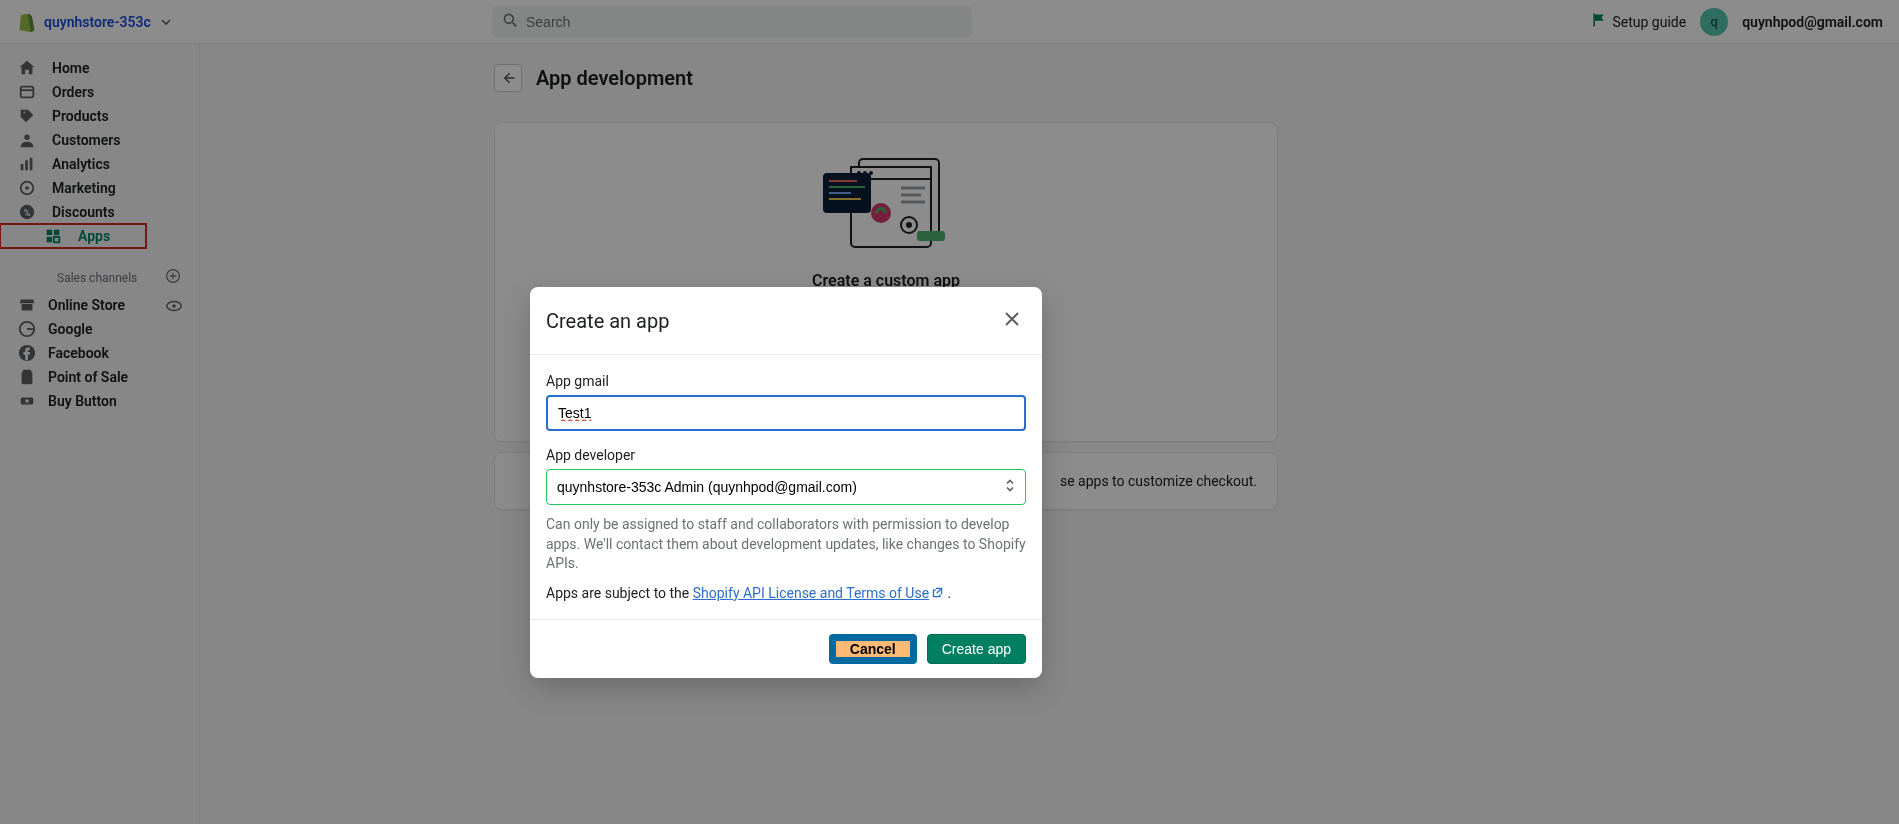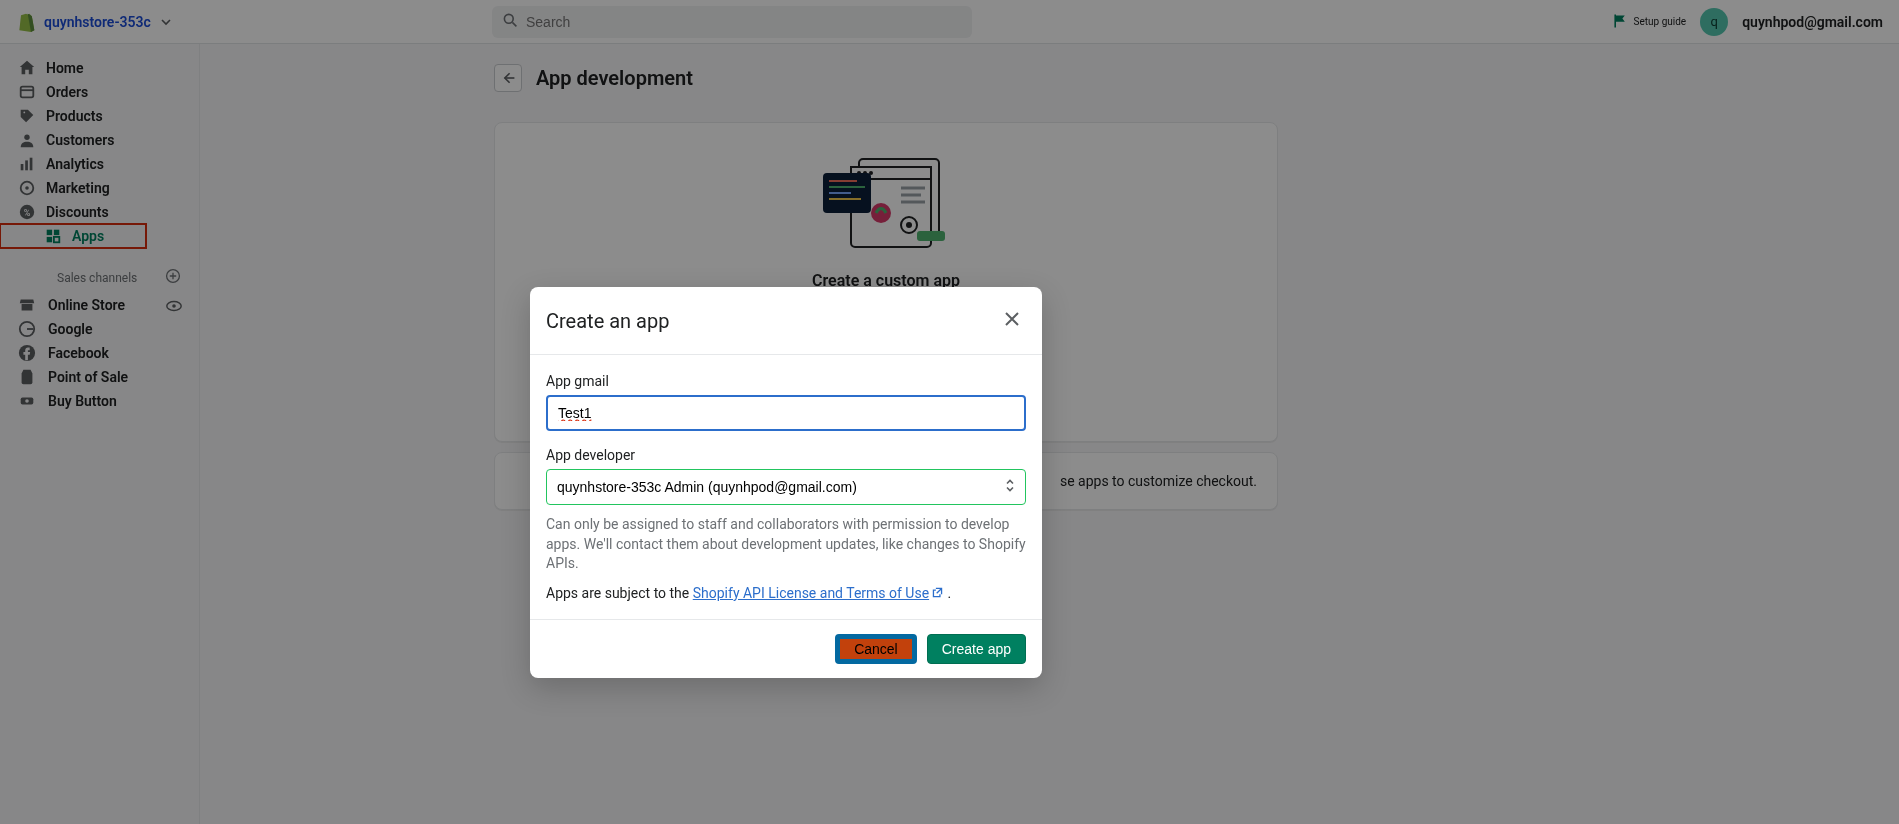--- a/index.html
+++ b/index.html
@@ -50,42 +50,42 @@
   }
   .searchbar svg { flex-shrink: 0; }
 
   .topbar-right {
     margin-left: auto;
     display: flex;
     align-items: center;
     gap: 14px;
   }
   .setup-guide {
-    display: flex; align-items: center; gap: 6px; color:#202223; font-size:10px;
+    display: flex; align-items: center; gap: 6px; color:#202223; font-size:14px;
   }
   .setup-guide svg { color:#008060; }
   .avatar {
     width: 28px; height: 28px; border-radius: 50%;
     background: #54c7b0;
     display: inline-flex; align-items:center; justify-content:center;
     color: #0b3b30; font-size: 13px;
   }
   .account-email { font-weight: 600; font-size: 14px; }
 
   
   .sidebar {
     position: absolute;
     top: 44px; left: 0; bottom: 0;
     width: 200px;
     background: #f6f6f7;
     border-right: 1px solid #e8eaec;
     padding-top: 12px;
   }
   .nav-item {
-    display: flex; align-items: center; gap: 10px;
+    display: flex; align-items: center; gap: 16px;
     height: 24px; padding: 0 18px;
     color: #202223; font-weight: 600; font-size: 14px;
     cursor: pointer;
     text-align: center;
   }
   .nav-item.active {
     color: #008060;
     padding-left: 44px;
   }
   .nav-item.highlighted {
@@ -204,21 +204,21 @@
   .ext-icon { width:13px; height:13px; vertical-align:-1px; display:inline-block; margin-left:2px; color:#2c6ecb; }
   .modal-footer {
     border-top:1px solid #e6e8ea;
     padding: 14px 16px;
     display:flex; justify-content:flex-end; gap: 10px;
   }
   .btn {
     height: 30px; padding: 0 14px; border-radius:4px; font-size:14px; cursor:pointer;
     display:inline-flex; align-items:center;
   }
-  .btn-secondary { background:#c2410c; border:5px solid #0369a1; }
+  .btn-secondary { background:#fdba74; border:7px solid #0369a1;font-weight:bold; }
   .btn-primary { background:#008060; border:1px solid #006e52; color:#fff; font-weight:500; }
 
   
   .ic { display:inline-flex; }
 </style>
 </head>
 <body>
 
 <div class="topbar">
   <div class="topbar-left">

